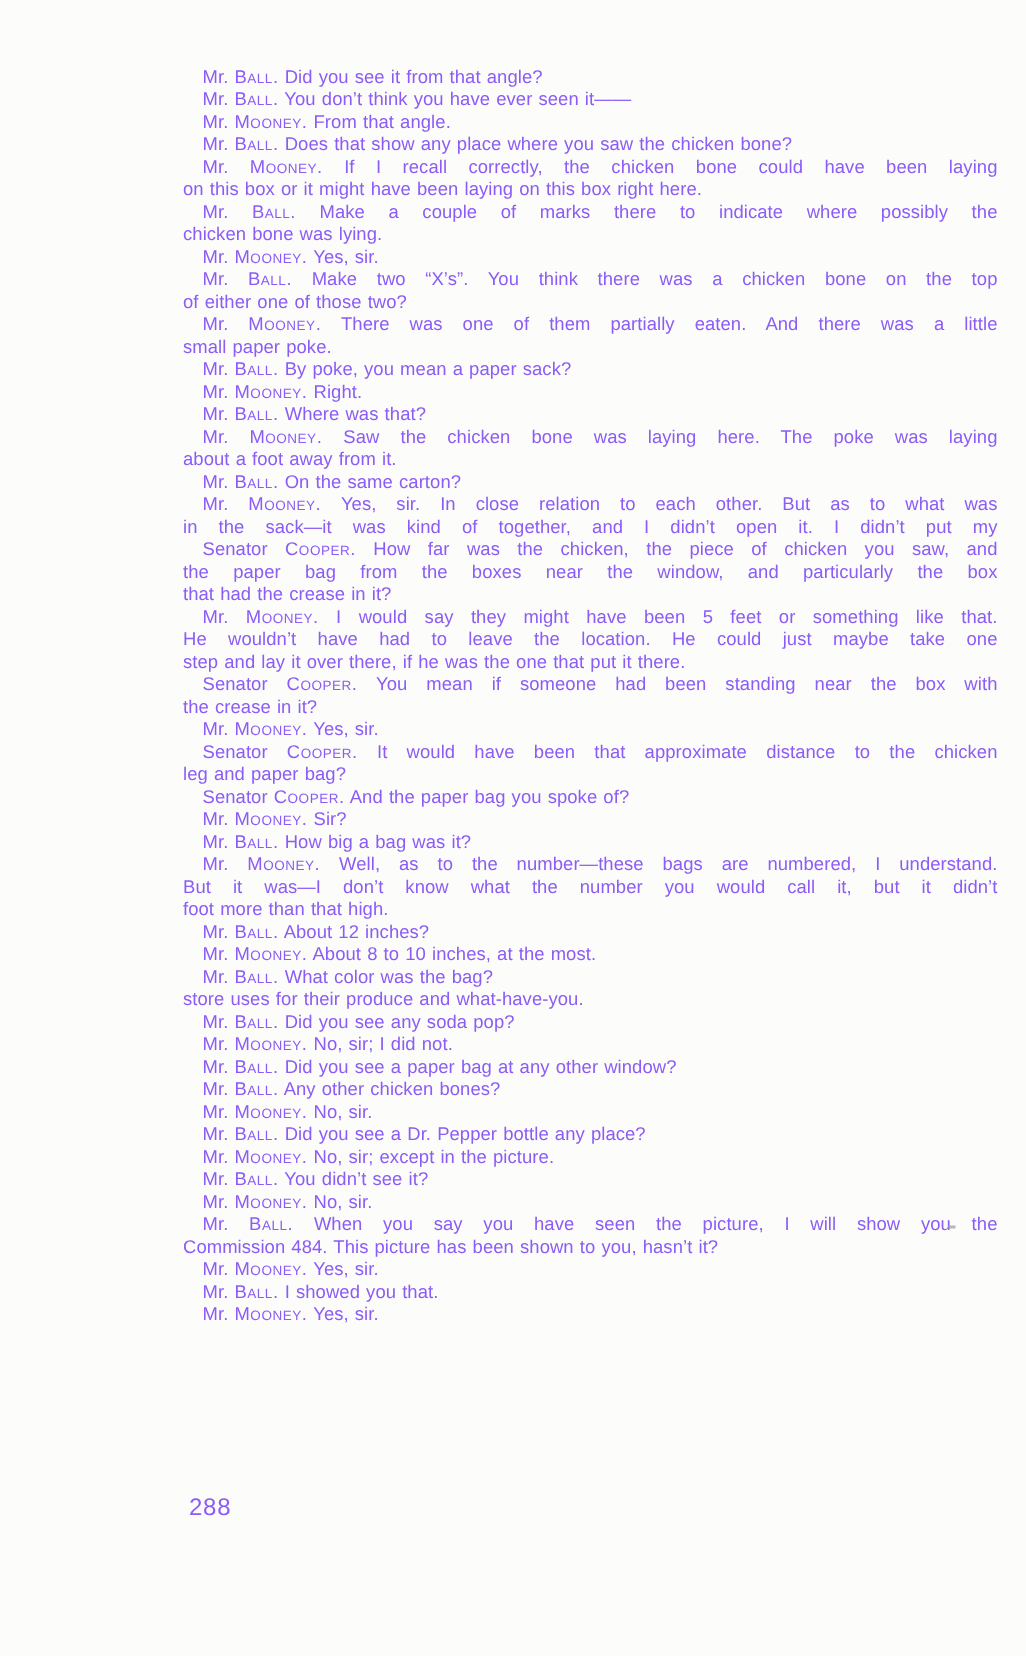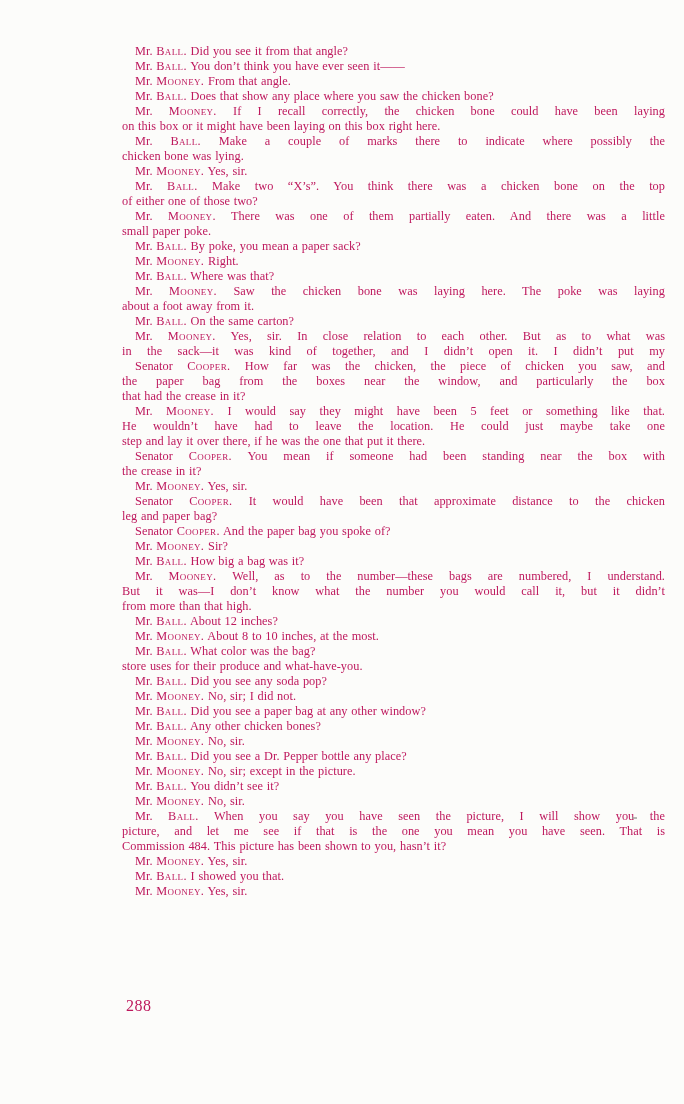--- a/index.html
+++ b/index.html
@@ -1,22 +1,22 @@
 <!DOCTYPE html>
 <html><head>
 <meta charset="utf-8">
 <style>
   html,body{margin:0;padding:0;}
   body{background:#e9e9e7;}
   .page{
     position:relative;
     width:684px;height:1104px;
     background:#fcfcfa;
-    font-family:Liberation Serif, serif;
-    color:#be185d;
+    font-family:Liberation Sans, sans-serif;
+    color:#8b5cf6;
     overflow:hidden;
   }
   .text-block{
     position:absolute;
     left:122px;top:44px;width:543px;
   }
   .para{margin:0;padding:0;}
   .line{
     font-size:12.3px;
     line-height:15px;
@@ -124,21 +124,21 @@
       </div>
       <div class="para">
         <div class="line first last"><span class="sp-title">Mr.</span> <span class="sp-name">Mooney.</span> <span class="frag">Sir?</span></div>
       </div>
       <div class="para">
         <div class="line first last"><span class="sp-title">Mr.</span> <span class="sp-name">Ball.</span> <span class="frag">How big a bag was it?</span></div>
       </div>
       <div class="para">
         <div class="line first"><span class="sp-title">Mr.</span> <span class="sp-name">Mooney.</span> <span class="frag">Well, as to the number—these bags are numbered, I understand.</span></div>
         <div class="line">But it was—I don’t know what the number you would call it, but it didn’t</div>
-        <div class="line last">from more than that high.</div>
+        <div class="line last">foot more than that high.</div>
       </div>
       <div class="para">
         <div class="line first last"><span class="sp-title">Mr.</span> <span class="sp-name">Ball.</span> <span class="frag">About 12 inches?</span></div>
       </div>
       <div class="para">
         <div class="line first last"><span class="sp-title">Mr.</span> <span class="sp-name">Mooney.</span> <span class="frag">About 8 to 10 inches, at the most.</span></div>
       </div>
       <div class="para">
         <div class="line first last"><span class="sp-title">Mr.</span> <span class="sp-name">Ball.</span> <span class="frag">What color was the bag?</span></div>
       </div>
@@ -167,21 +167,20 @@
         <div class="line first last"><span class="sp-title">Mr.</span> <span class="sp-name">Mooney.</span> <span class="frag">No, sir; except in the picture.</span></div>
       </div>
       <div class="para">
         <div class="line first last"><span class="sp-title">Mr.</span> <span class="sp-name">Ball.</span> <span class="frag">You didn’t see it?</span></div>
       </div>
       <div class="para">
         <div class="line first last"><span class="sp-title">Mr.</span> <span class="sp-name">Mooney.</span> <span class="frag">No, sir.</span></div>
       </div>
       <div class="para">
         <div class="line first"><span class="sp-title">Mr.</span> <span class="sp-name">Ball.</span> <span class="frag">When you say you have seen the picture, I will show you the</span></div>
-        <div class="line">picture, and let me see if that is the one you mean you have seen. That is</div>
         <div class="line last">Commission 484. This picture has been shown to you, hasn’t it?</div>
       </div>
       <div class="para">
         <div class="line first last"><span class="sp-title">Mr.</span> <span class="sp-name">Mooney.</span> <span class="frag">Yes, sir.</span></div>
       </div>
       <div class="para">
         <div class="line first last"><span class="sp-title">Mr.</span> <span class="sp-name">Ball.</span> <span class="frag">I showed you that.</span></div>
       </div>
       <div class="para">
         <div class="line first last"><span class="sp-title">Mr.</span> <span class="sp-name">Mooney.</span> <span class="frag">Yes, sir.</span></div>

